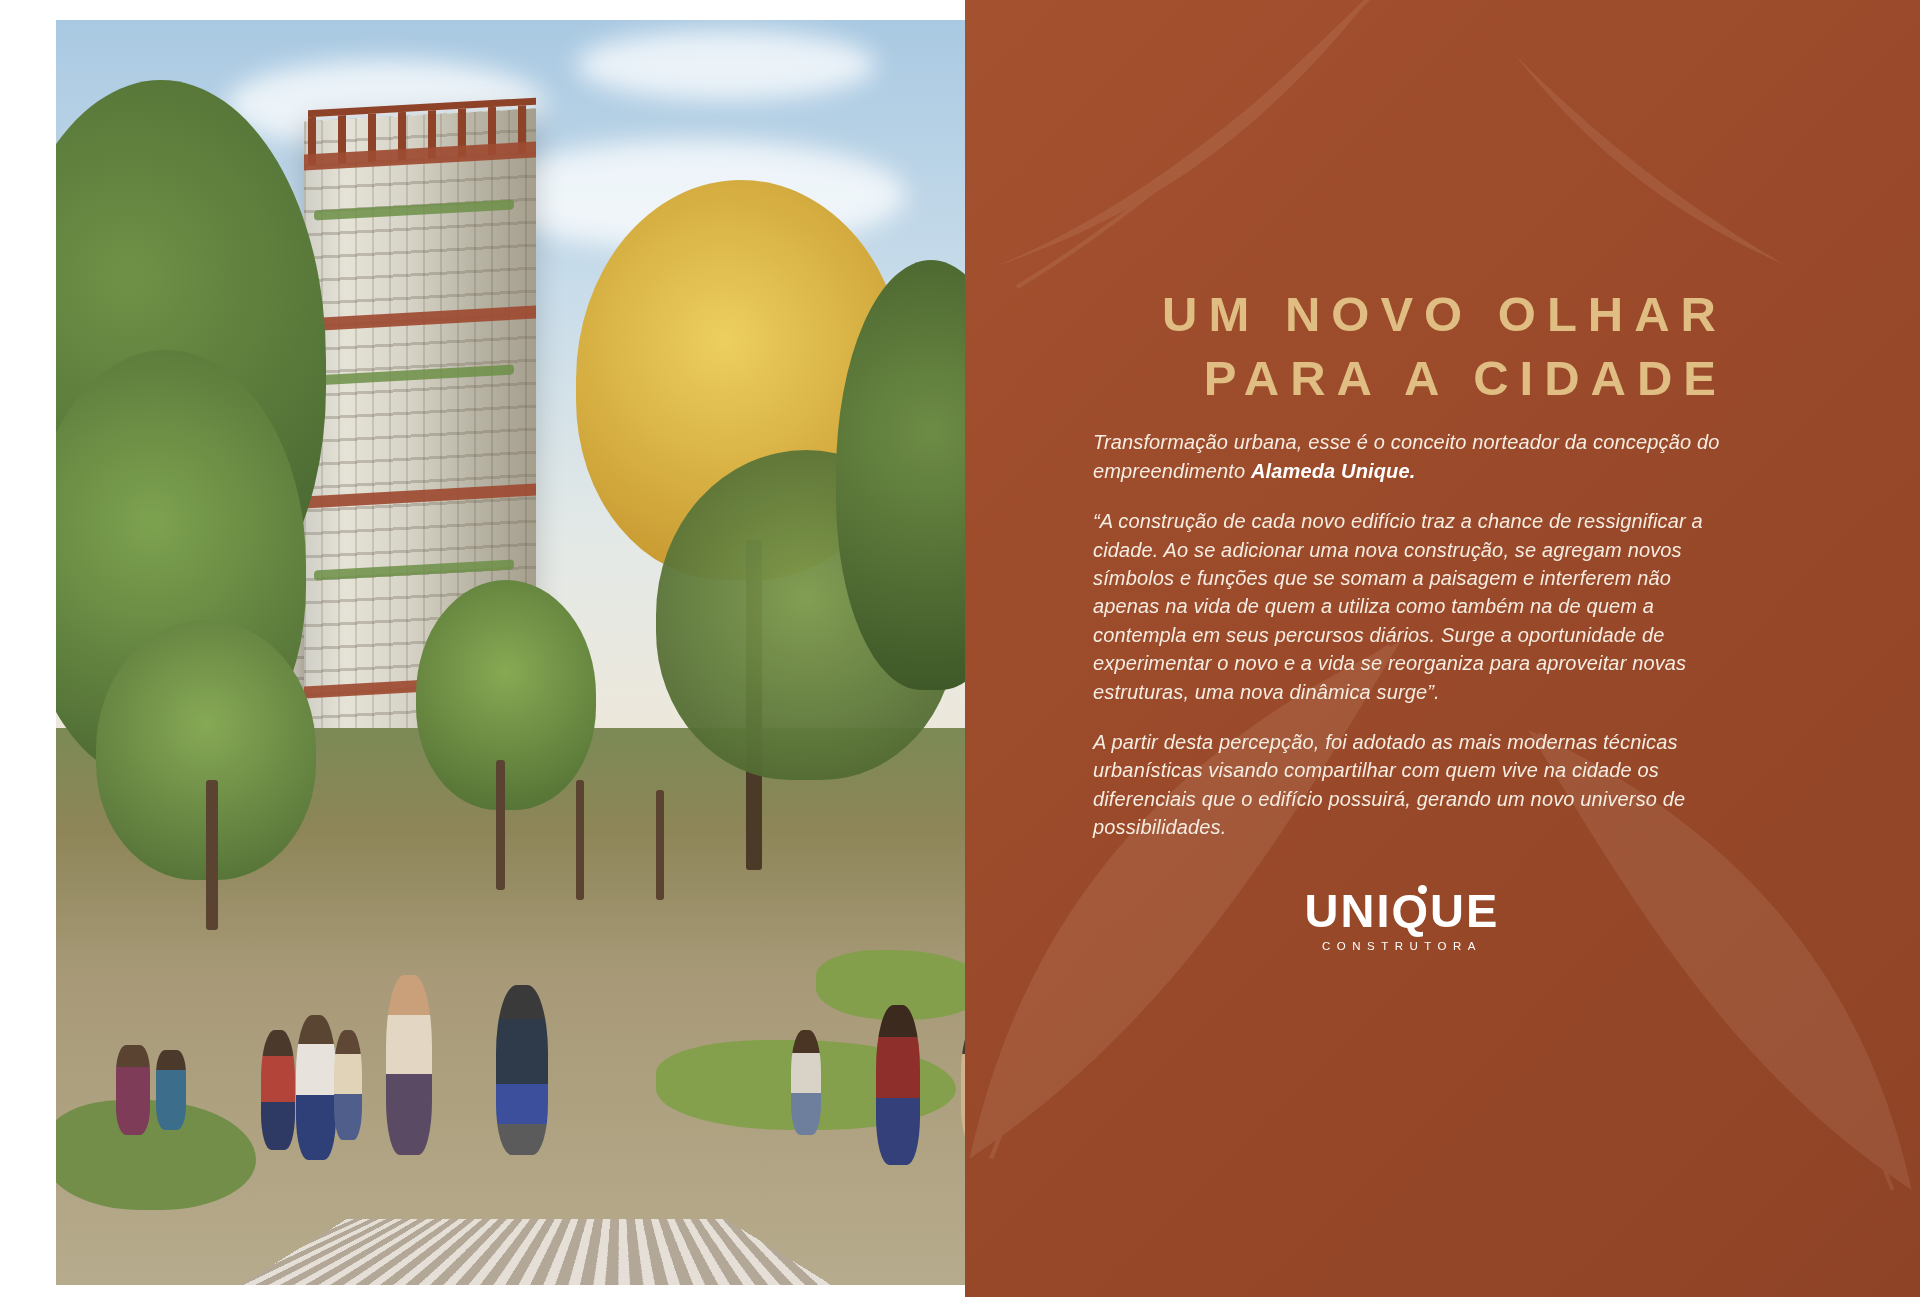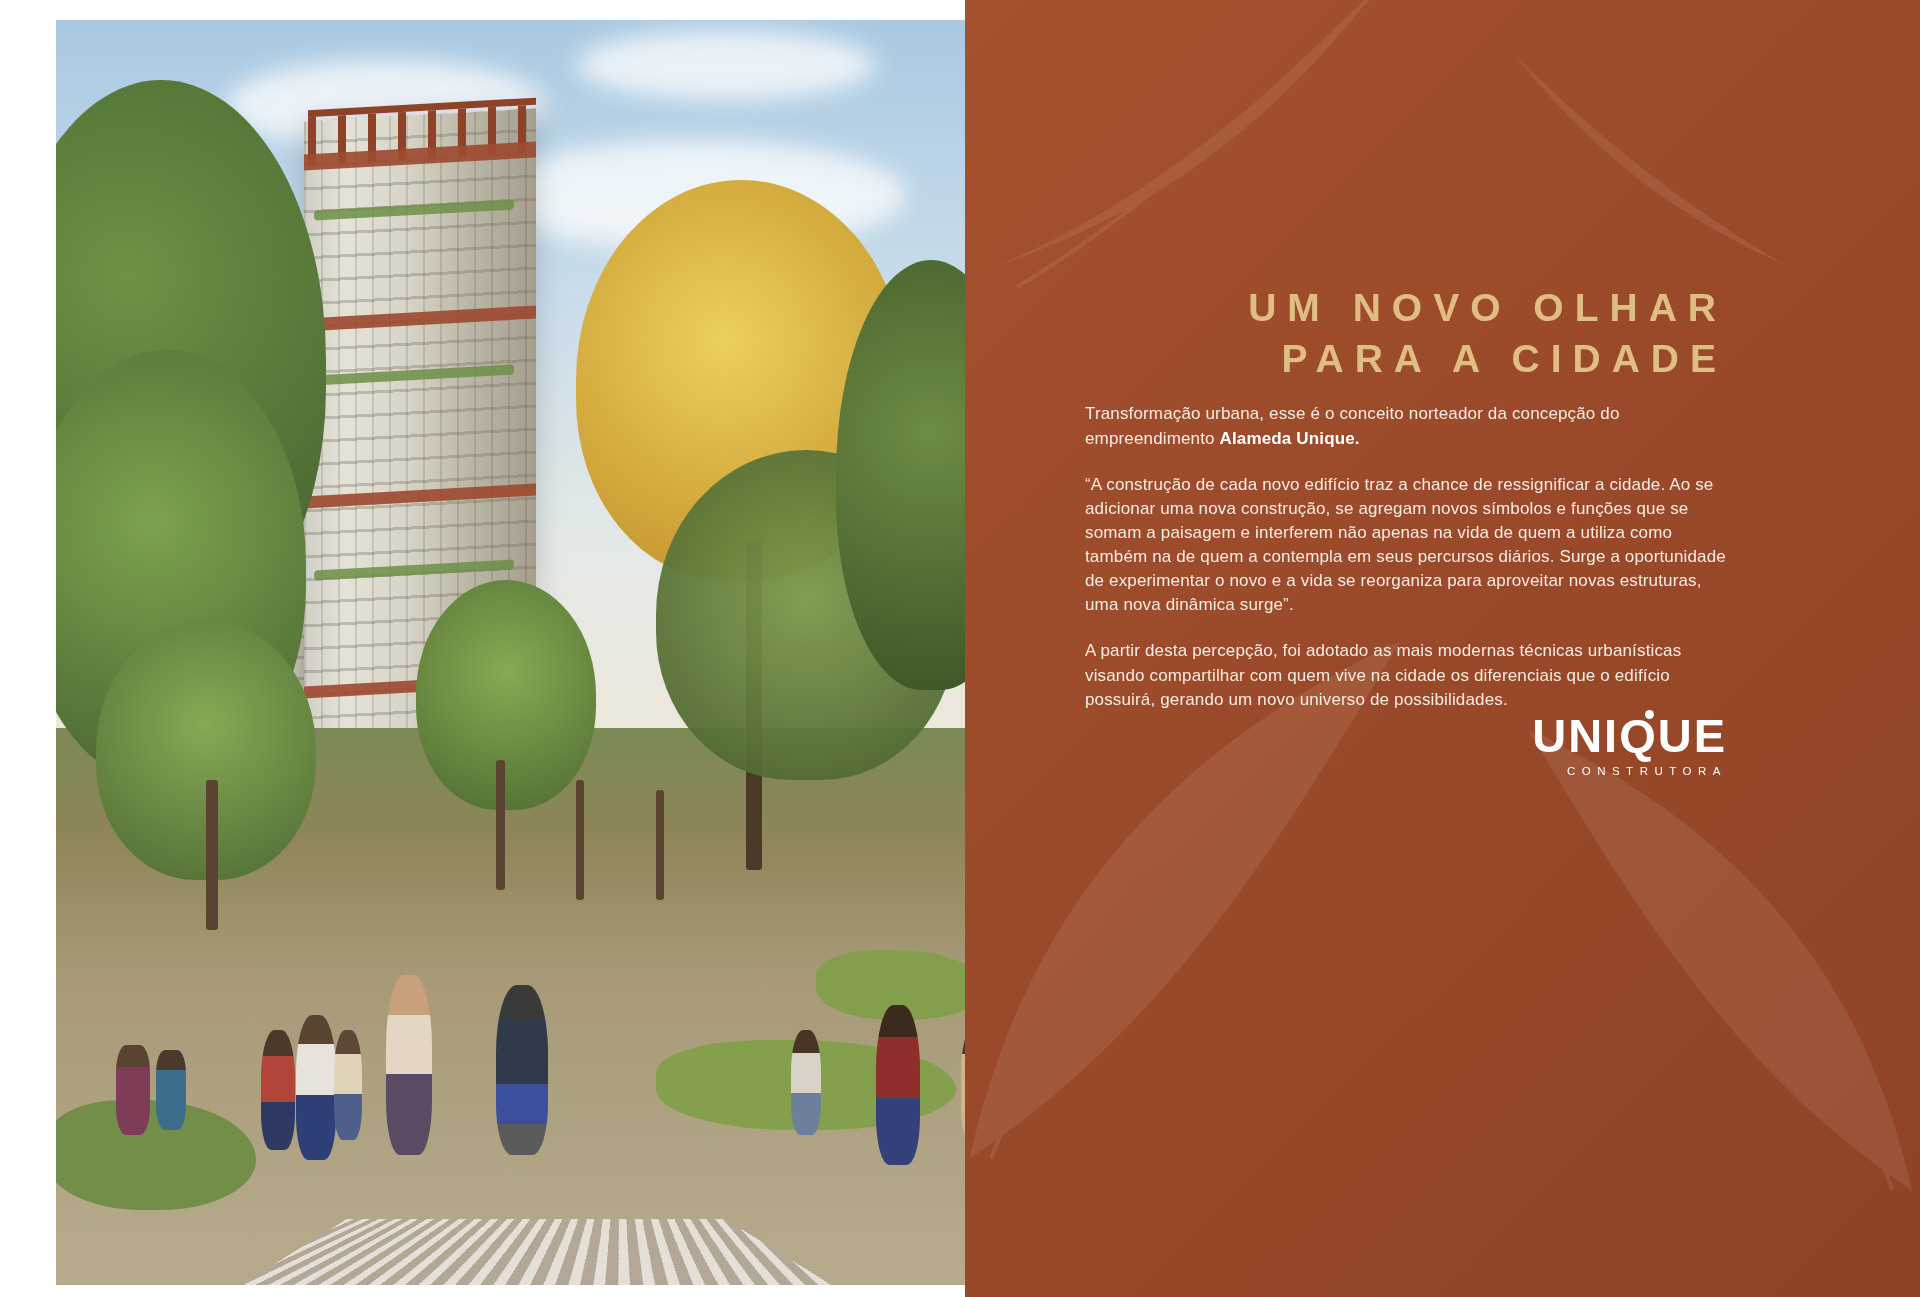--- a/index.html
+++ b/index.html
@@ -183,40 +183,42 @@
   .content {
     position: absolute;
     left: 112px;
     top: 283px;
     width: 650px;
   }
   .headline {
     color: #e0bd82;
     text-align: right;
     letter-spacing: 11px;
-    font-size: 39px;
+    font-size: 49px;
     line-height: 1.30;
     font-weight: 600;
     margin: 0 0 18px 0;
     text-transform: uppercase;
   }
   .headline .l2 { display: block; }
 
   .body-copy p {
     color: #f5ece2;
-    font-size: 17px;
+    font-size: 20px;
     line-height: 1.42;
-    margin: 0 0 22px 8px;
+    margin: 0 0 22px 16px;
     letter-spacing: .15px;
+    font-style: italic;
   }
   .body-copy p:last-child { margin-bottom: 0; }
   .body-copy b { font-weight: 700; color: #ffffff; }
 
   .logo-wrap {
-    text-align: right;
+    margin-top: 46px;
+    text-align: center;
   }
   .logo-main {
     color: #ffffff;
     font-size: 47px;
     font-weight: 700;
     letter-spacing: 2px;
     line-height: 1;
     position: relative;
     display: inline-block;
   }

